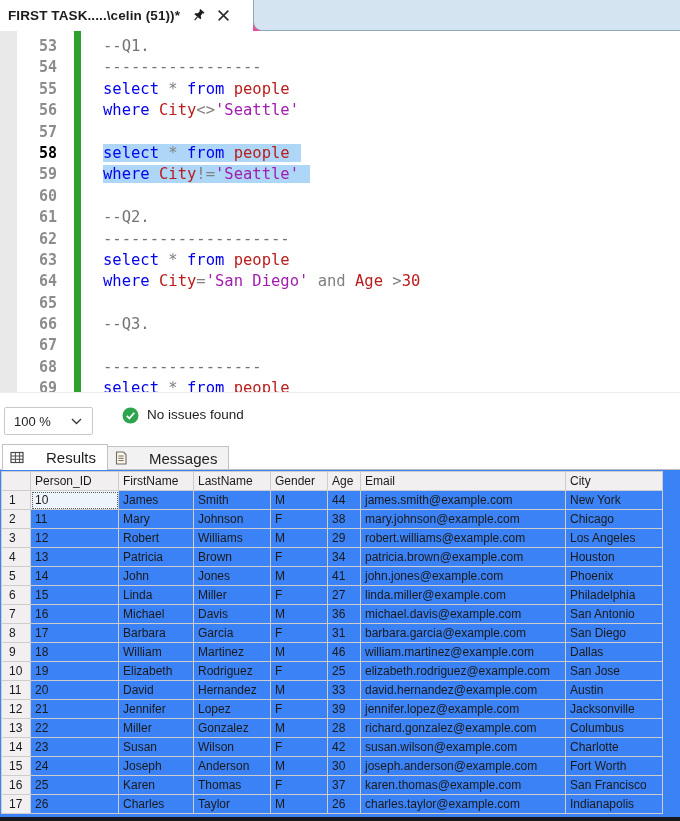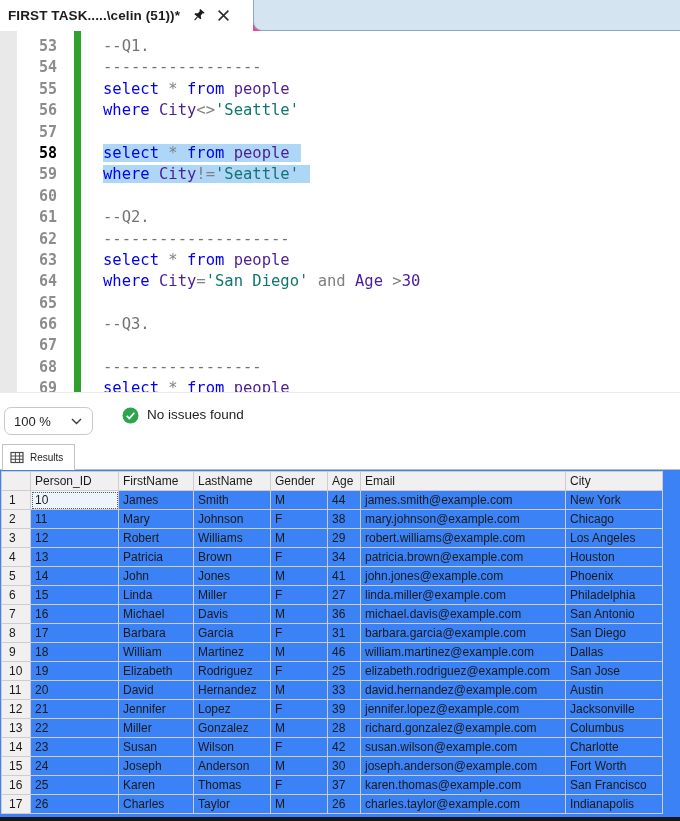--- a/index.html
+++ b/index.html
@@ -23,35 +23,35 @@
             font-family:"DejaVu Sans Mono", monospace; font-size:15px; color:#8c8c8c;font-weight:bold; }
   .gutter .ln { height:21.4px; line-height:21.4px; }
   .gutter .ln.cur { color:#000; }
   .changebar { position:absolute; left:74px; top:0; width:7px; height:100%; background:#2fa12f; }
   .code { position:absolute; left:103px; top:5px; font-family:"DejaVu Sans Mono", monospace;
           font-size:15.5px; white-space:pre; }
   .code-line { height:21.4px; line-height:21.4px; }
   .sel { background:#add6f7; padding-right:11px; }
   .tok-k { color:#0000ee; }
   .tok-o { color:#808080; }
-  .tok-s { color:#0f766e; }
+  .tok-s { color:#a21caf; }
   .tok-c { color:#737373; }
-  .tok-p { color:#4c1d95; }
+  .tok-p { color:#b91c1c; }
 
   
   .zoom-select { position:absolute; top:407px; left:4px; width:89px; height:28px;
-                 border:1px solid #c9c9c9; border-radius:7px; background:#fff;
+                 border:1px solid #c9c9c9; border-radius:2px; background:#fff;
                  display:flex; align-items:center; justify-content:space-between;
                  padding:0 10px 0 9px; font-size:13px; color:#1e1e1e; cursor:pointer; }
   .issues { position:absolute; top:407px; left:122px; height:28px; display:flex;
             gap:8px; font-size:13.5px; color:#1e1e1e; }
 
   
   .rtabs { position:absolute; top:444px; left:2px; height:26px; display:flex; align-items:flex-end; z-index:3; }
-  .rtab { display:flex; align-items:center; gap:6px; font-size:10px; color:#1e1e1e;
+  .rtab { display:flex; align-items:center; gap:22px; font-size:15px; color:#1e1e1e;
           padding:0 11px 0 7px; border:1px solid #c2c2c2; background:#f2f2f2; height:24px; cursor:pointer; }
   .rtab.active { background:#ffffff; height:26px; border-bottom:1px solid #ffffff; }
   .rtab + .rtab { margin-left:-1px; }
 
   
   .grid-wrap { position:absolute; top:469px; left:0; width:680px; height:348px; background:#3b82f6;
                border-top:1px solid #bdbdbd; overflow:hidden; }
   table.grid { border-collapse:collapse; table-layout:fixed; font-size:12px; margin:1px 0 0 1px; }
   .grid th, .grid td { border:1px solid #cecccc; height:19px; padding:0 4px; text-align:left;
                        font-weight:normal; color:#1a1a1a; white-space:nowrap; overflow:hidden; }
@@ -128,20 +128,27 @@
   </div>
 
   <div class="rtabs">
     <div class="rtab active">
       <svg width="14" height="13" viewBox="0 0 14 13">
           <rect x="1" y="1.5" width="12" height="10" fill="none" stroke="#4a4a4a" stroke-width="1.2"></rect>
           <path d="M1 5h12 M1 8.3h12 M5.4 1.5v10 M9.6 1.5v10" stroke="#4a4a4a" stroke-width="1"></path>
         </svg>
       <span>Results</span>
     </div>
+    <div class="rtab">
+      <svg width="12" height="14" viewBox="0 0 12 14">
+          <path d="M1.5 1h7l2.5 2.5V13h-9.5z" fill="#fff8e0" stroke="#6a6a6a" stroke-width="1.1"></path>
+          <path d="M3.3 5h5.4 M3.3 7.3h5.4 M3.3 9.6h5.4" stroke="#6a6a6a" stroke-width="1"></path>
+        </svg>
+      <span>Messages</span>
+    </div>
   </div>
 
   <div class="grid-wrap">
     <table class="grid">
       <colgroup>
         <col class="c0">
           <col class="c1">
           <col class="c2">
           <col class="c3">
         <col class="c4">

